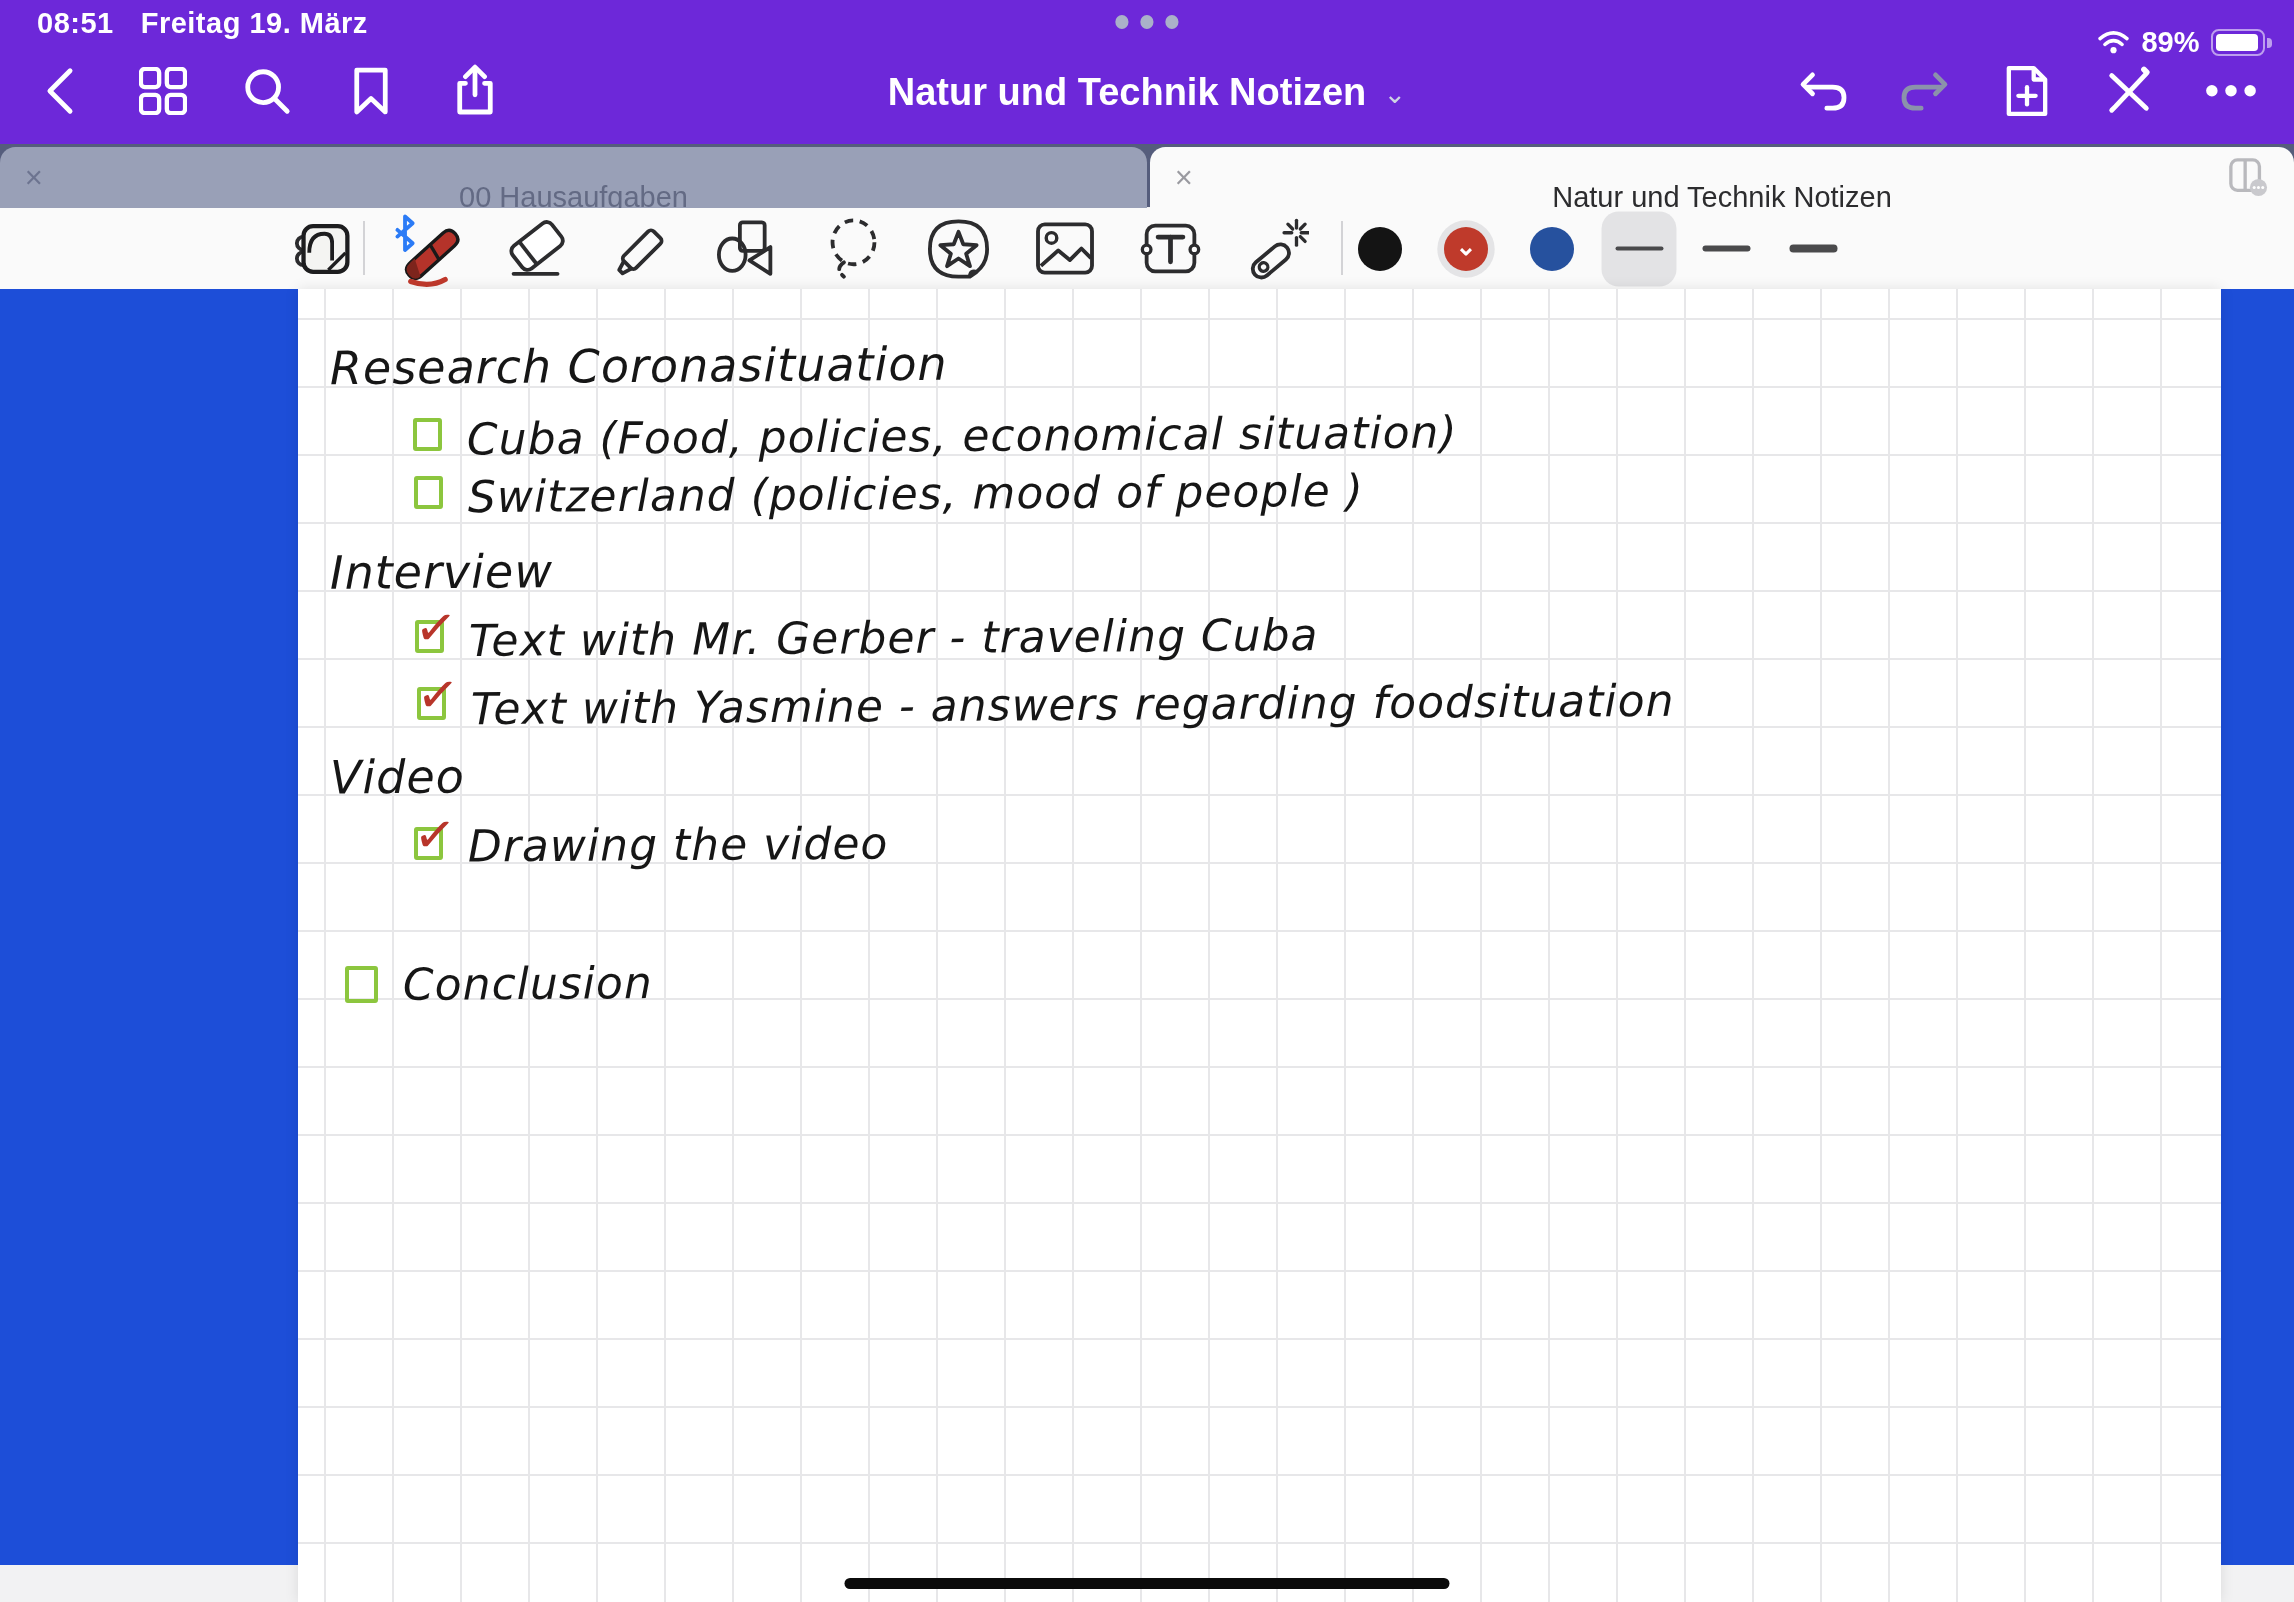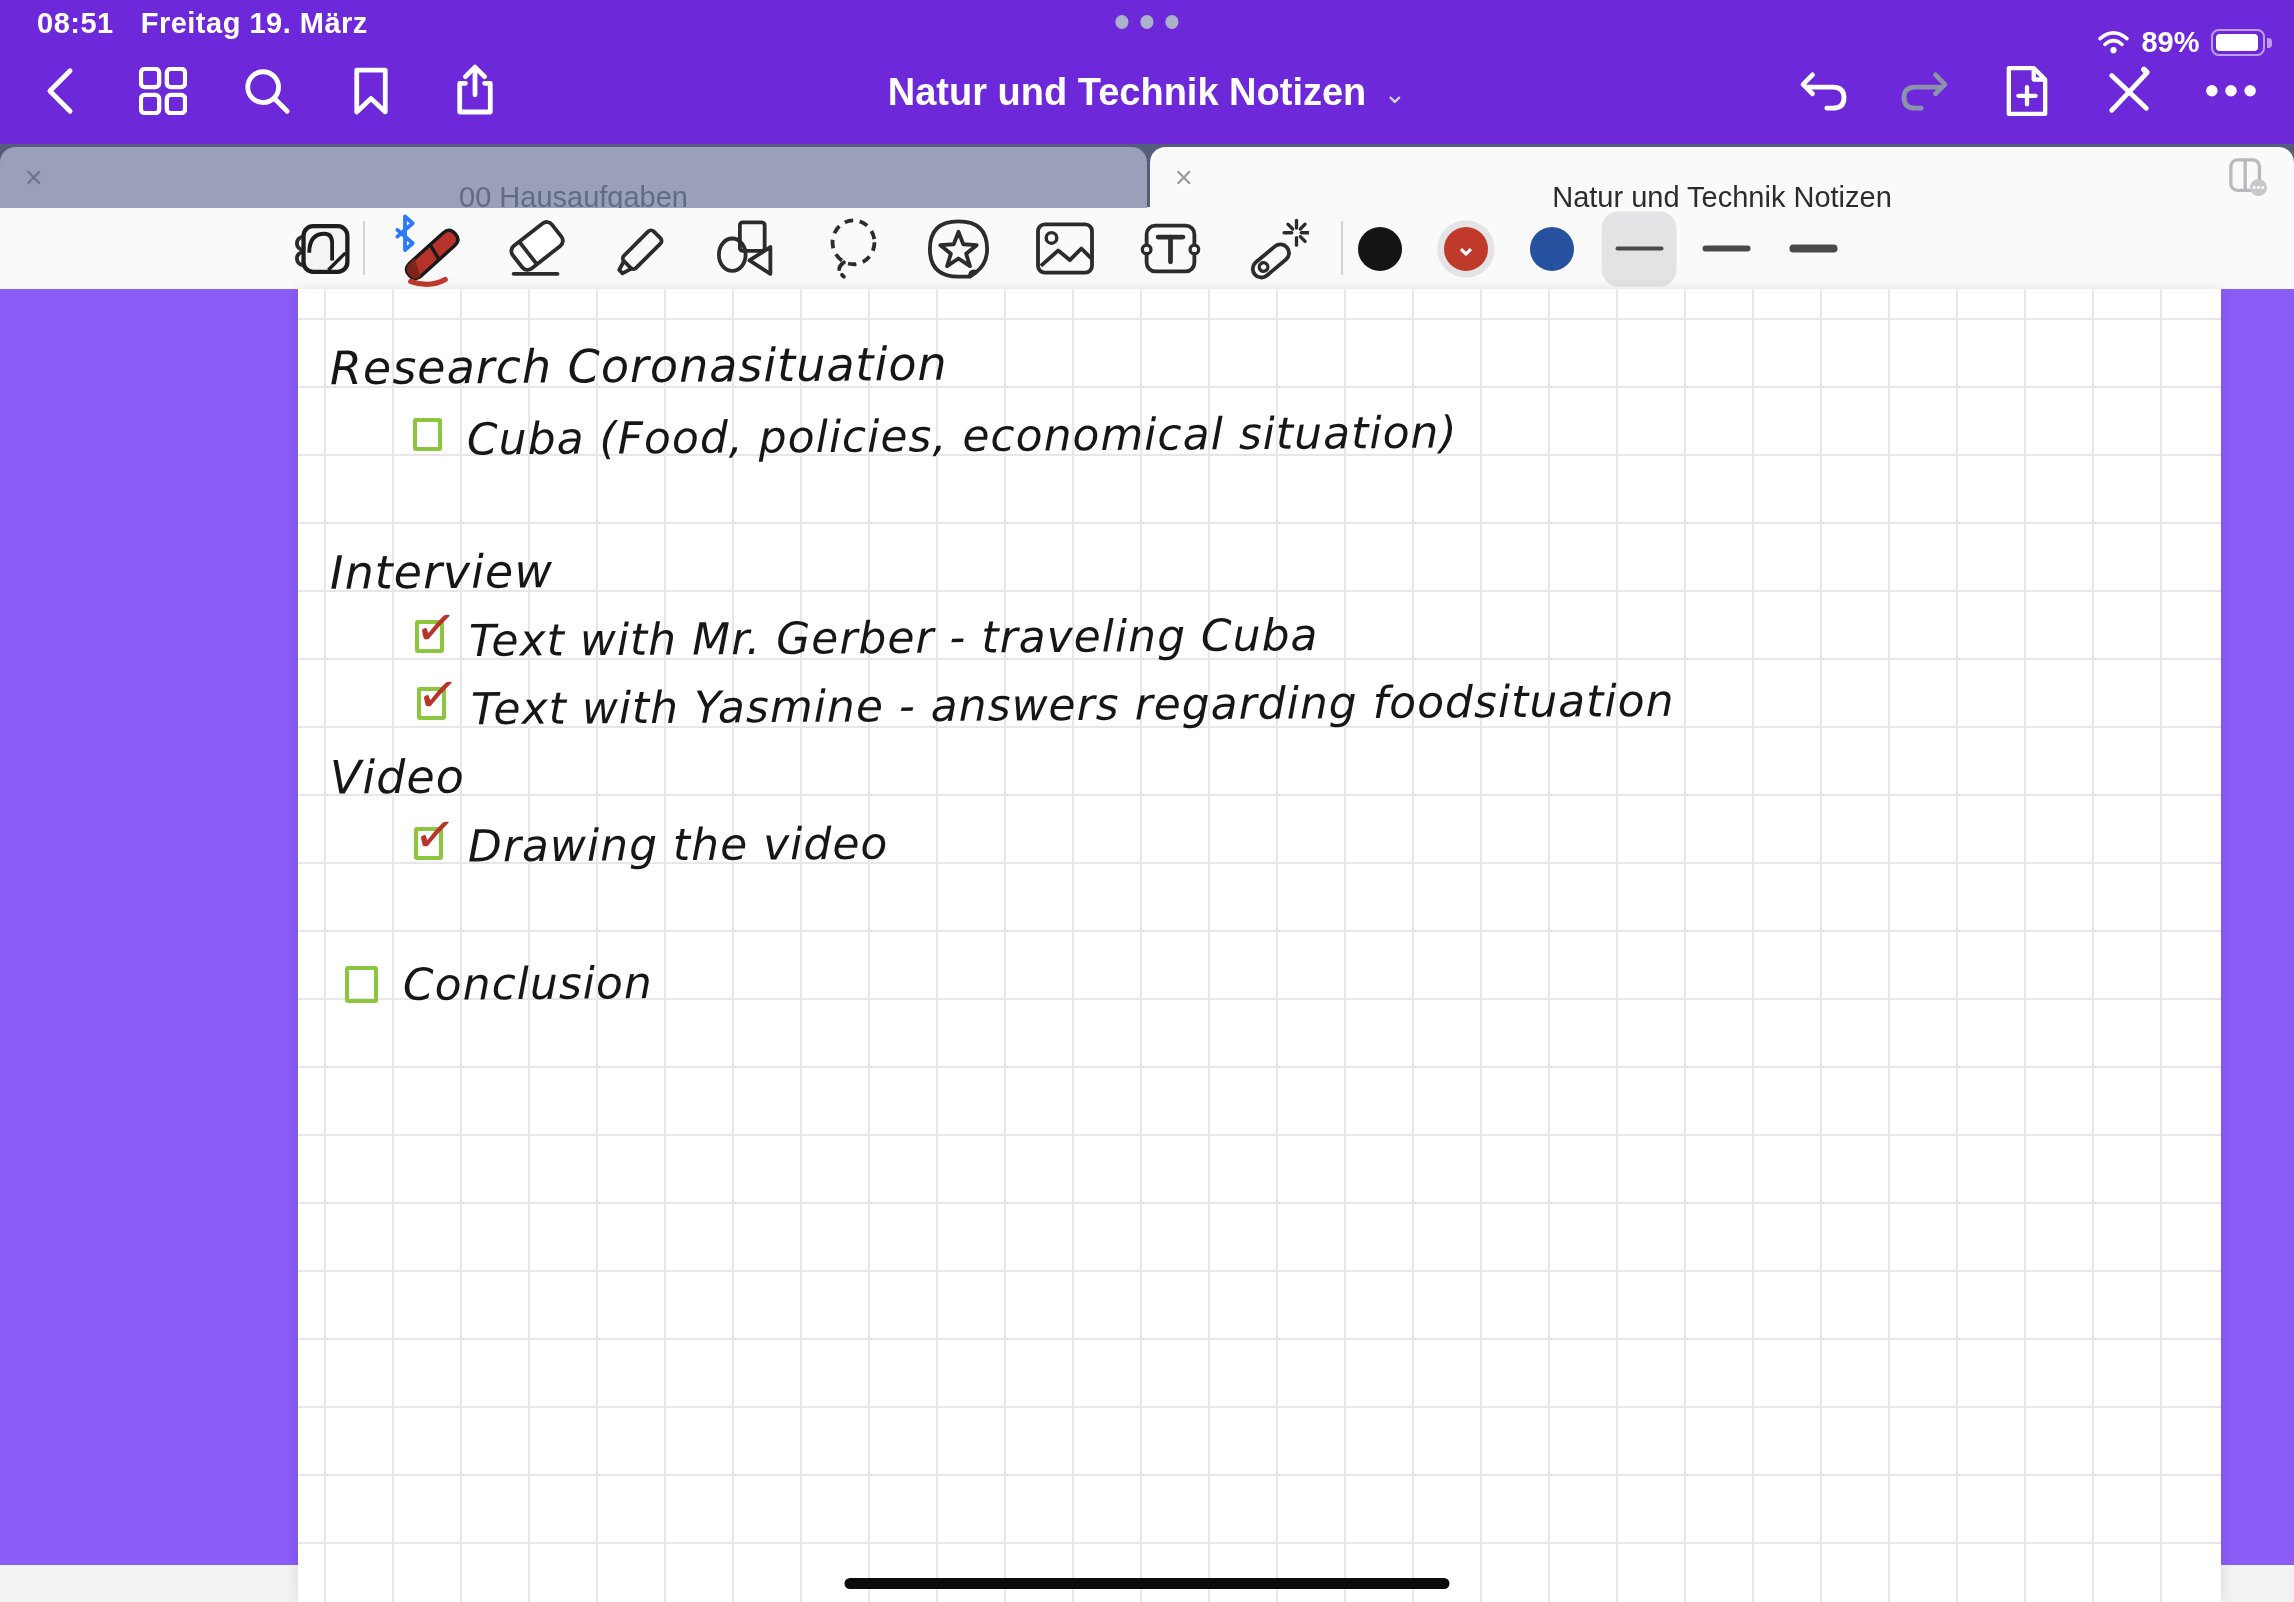--- a/index.html
+++ b/index.html
@@ -43,21 +43,21 @@
   .tool { position:absolute; top:50%; transform:translateY(-50%); width:73px; height:73px; display:flex; align-items:center; justify-content:center; }
   .tb-divider { position:absolute; top:13.4px; width:1.9px; height:54px; background:#d3d3d6; }
   .swatch { position:absolute; top:50%; transform:translateY(-50%); width:44px; height:44px; border-radius:50%; display:flex; align-items:center; justify-content:center; }
   .swatch.selected { box-shadow:0 0 0 6.7px #e4e4e6; }
   .swatch .chev { color:#fff; font-size:25px; font-weight:700; line-height:1; transform:translateY(-1.9px); }
   .thick-opt { position:absolute; top:50%; transform:translate(-50%,-50%); width:75px; height:75px; border-radius:17.3px; display:flex; align-items:center; justify-content:center; }
   .thick-opt.selected { background:#e3e3e5; }
   .thick-opt i { display:block; width:48px; border-radius:3.8px; background:#4a4a4c; }
 
   
-  .content { position:absolute; left:0; top:289px; width:2294px; height:1276px; background:#8b5cf6; }
+  .content { position:absolute; left:0; top:289px; width:2294px; height:1276px; background:#1d4ed8; }
   .page { position:absolute; left:298px; top:0; width:1923px; height:1313px; background:#fff;
     box-shadow:0 0 13.4px rgba(0,0,0,.10);
     background-image:
       linear-gradient(to right, #e7e7e9 1.9px, transparent 1.9px),
       linear-gradient(to bottom, #e7e7e9 1.9px, transparent 1.9px);
     background-size:68px 68px; background-position:26px 29px; }
 
   .hw-row { position:absolute; display:flex; align-items:flex-start; gap:25px; }
   .hw { font-family:"DejaVu Sans", sans-serif; font-style:italic; font-size:44px;
     color:#161616; letter-spacing:1px; white-space:nowrap; transform:rotate(-.4deg); }
@@ -331,20 +331,24 @@
 
     <div class="hw-row heading" style="left:32px;top:50px">
       <span class="hw">Research Coronasituation</span>
     </div>
 
     <div class="hw-row" style="left:115px;top:121px">
       <span class="cb"></span>
       <span class="hw">Cuba  (Food, policies, economical situation)</span>
     </div>
 
+    <div class="hw-row" style="left:116px;top:179px">
+      <span class="cb"></span>
+      <span class="hw">Switzerland  (policies, mood of people )</span>
+    </div>
 
     <div class="hw-row heading" style="left:32px;top:256px">
       <span class="hw">Interview</span>
     </div>
 
     <div class="hw-row checked" style="left:117px;top:323px">
       <span class="cb">
           <span class="tick">✓</span>
         </span>
       <span class="hw">Text with Mr. Gerber  - traveling Cuba</span>

